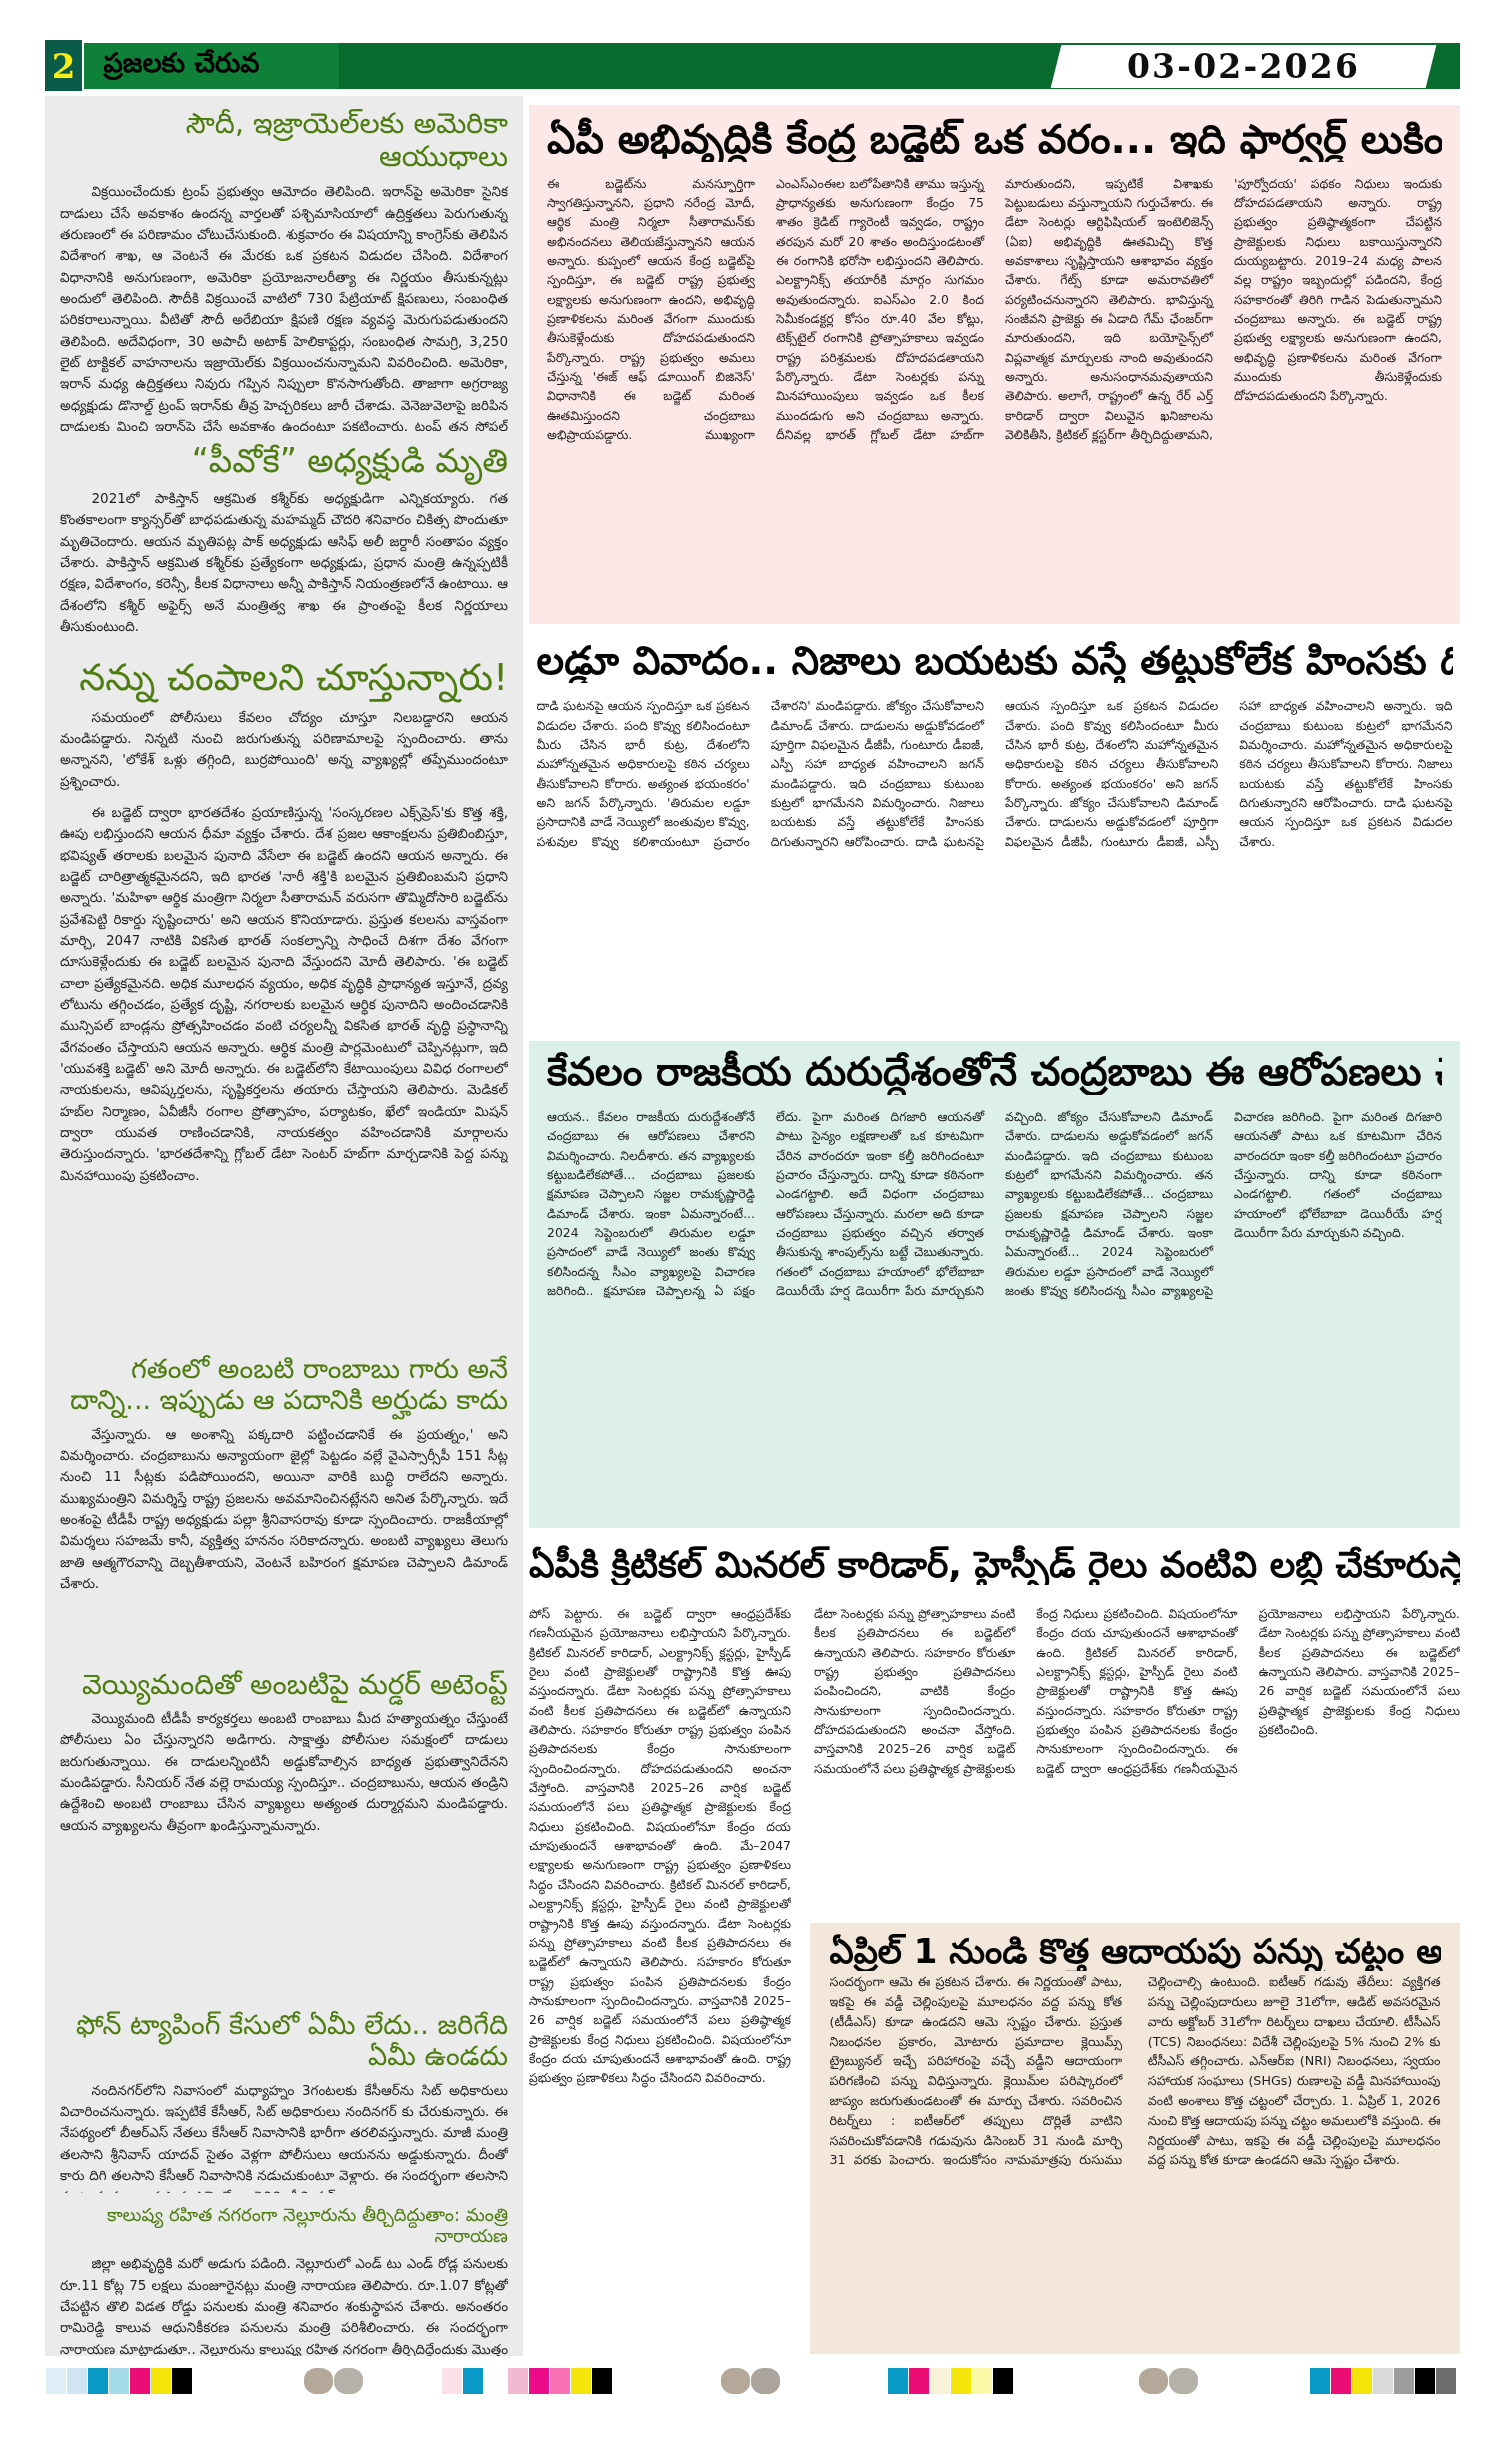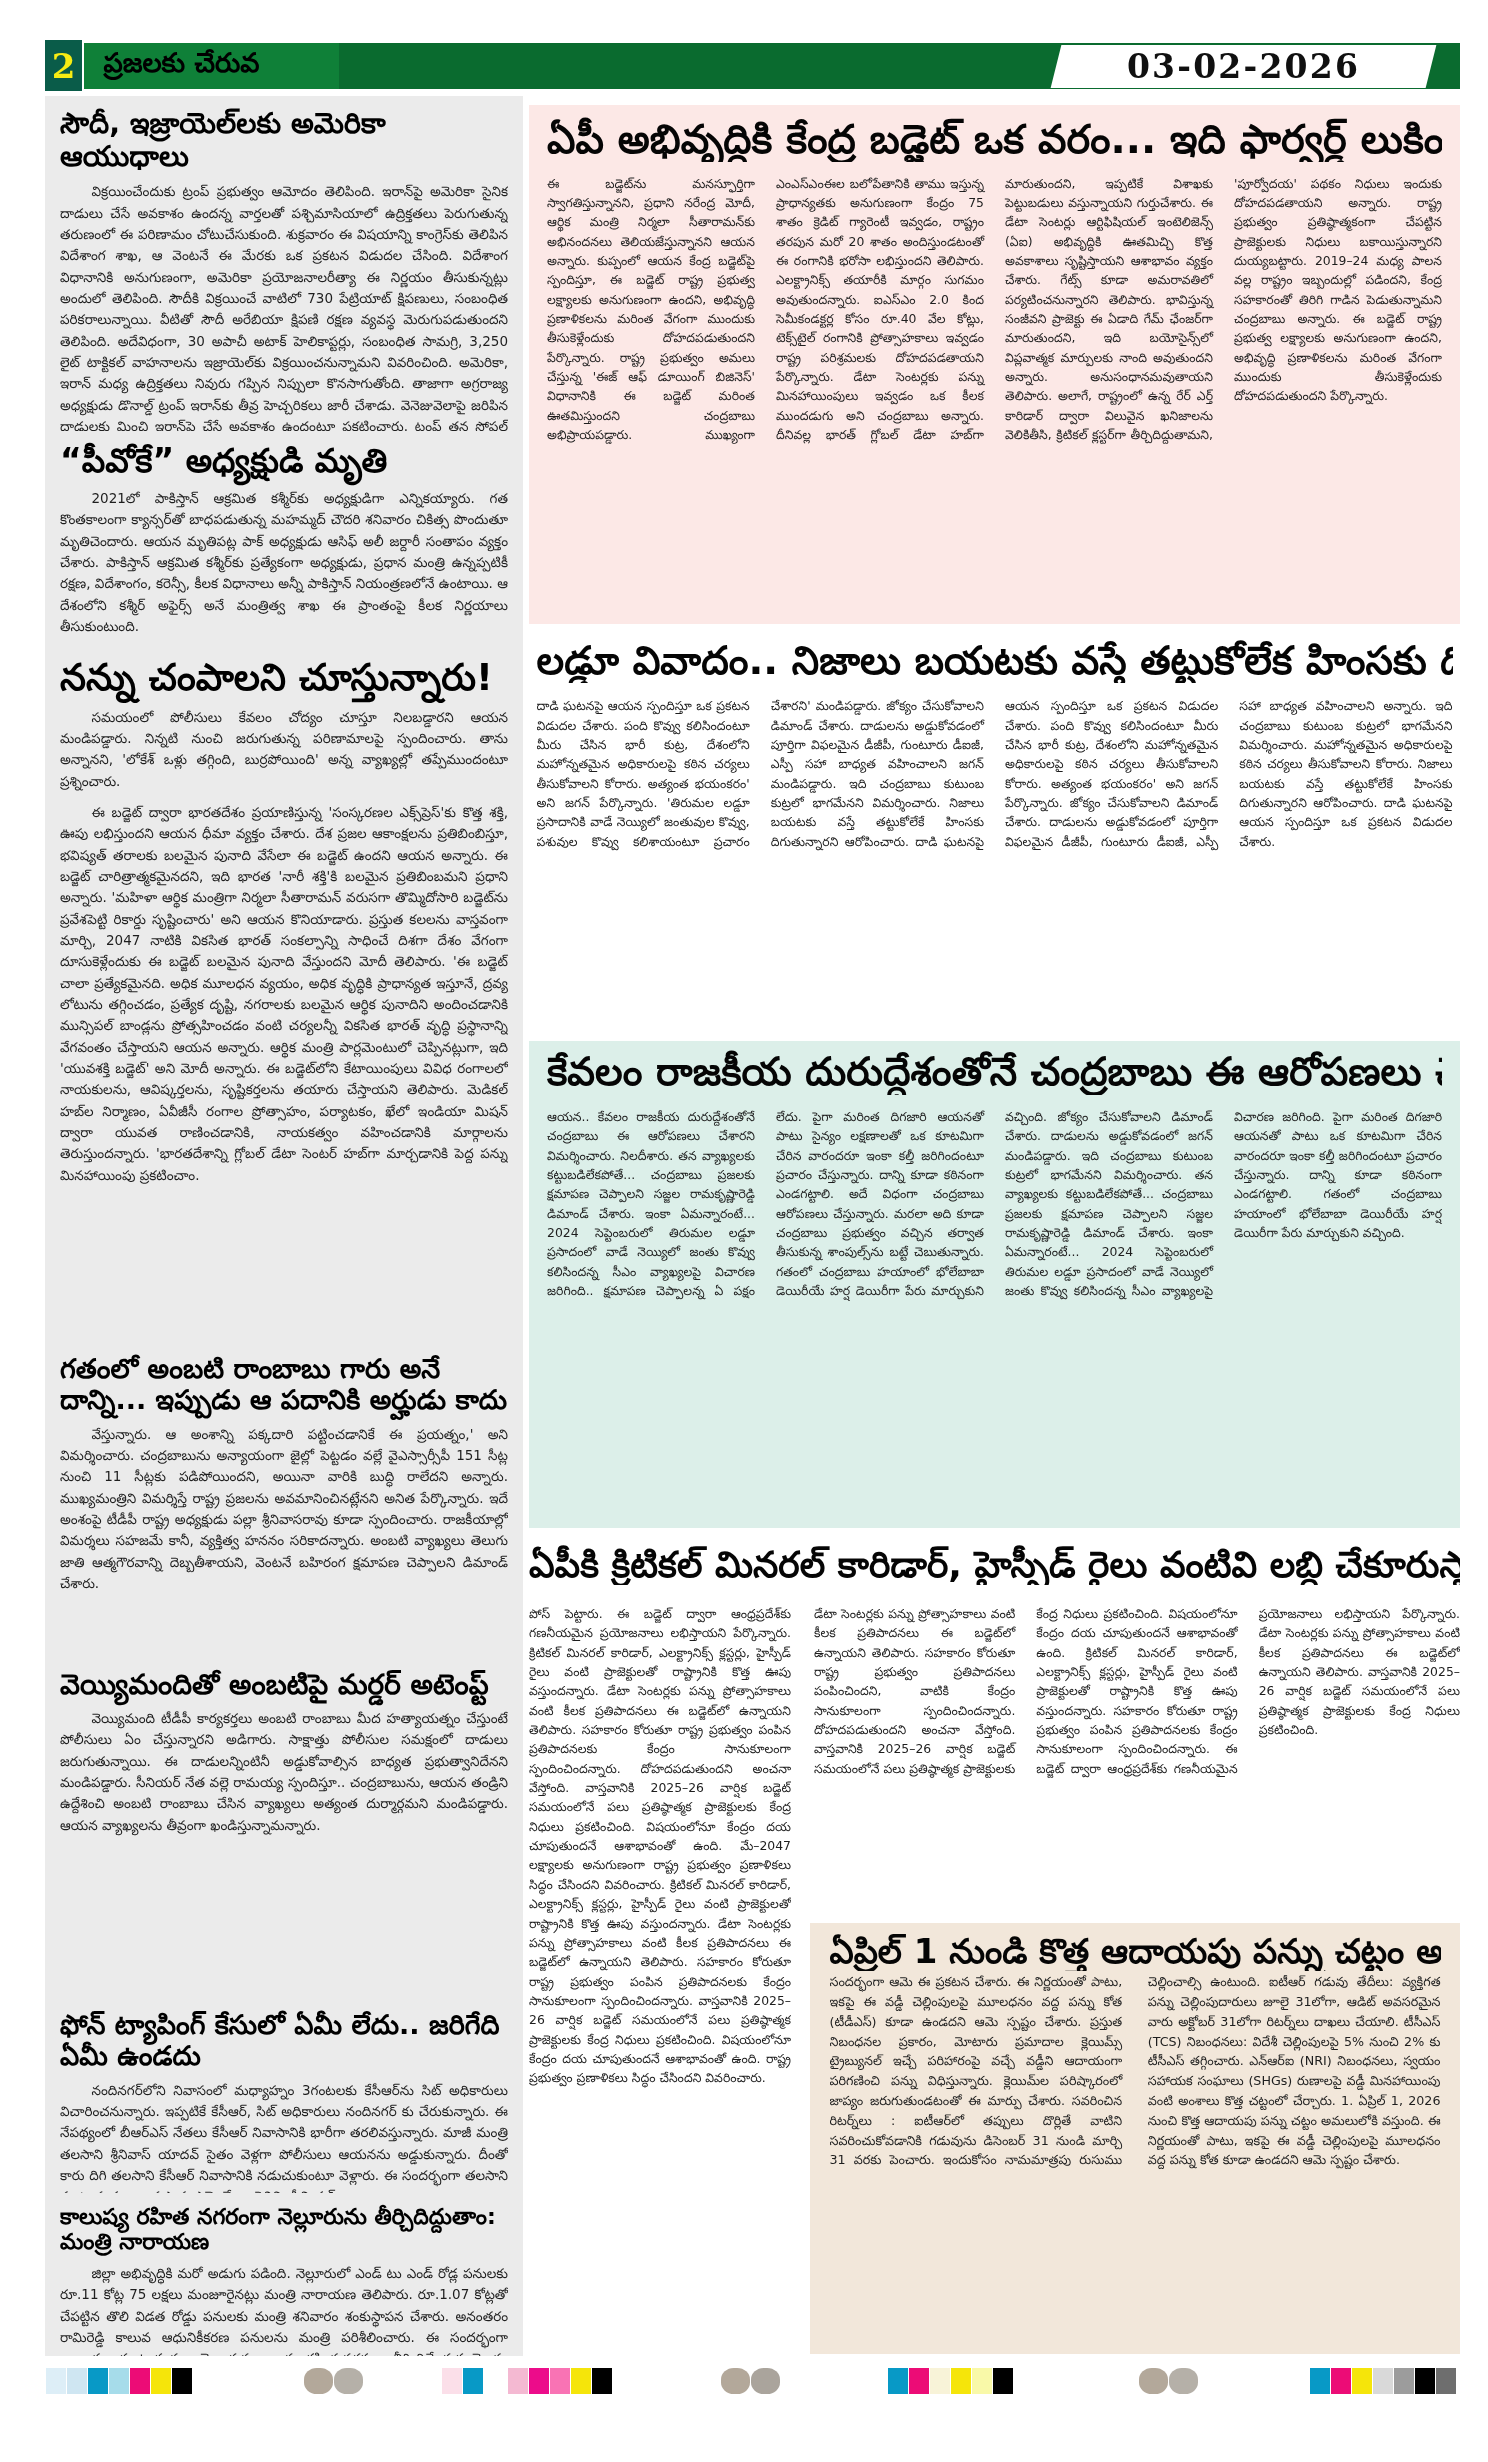--- a/index.html
+++ b/index.html
@@ -18,23 +18,23 @@
               transform:skewX(-14deg);}
   .date-text{position:absolute;left:1056px;top:45px;width:375px;height:43px;
              display:flex;align-items:center;justify-content:center;
              font-family:"DejaVu Serif",serif;font-weight:800;font-size:33px;color:#101010;
              letter-spacing:2.2px;}
 
   
   .left-col{position:absolute;left:45px;top:96px;width:478px;height:2260px;background:#ebebeb;
             display:flex;flex-direction:column;overflow:hidden;box-sizing:border-box;padding:0 15px;}
   .story{overflow:hidden;flex:none;}
-  .story-hl{font-weight:700;color:#000000;text-align:left;line-height:1.18;margin:10.5px 0 7.5px 0;}
+  .story-hl{font-weight:400;color:#4d7c0f;text-align:right;line-height:1.18;margin:10.5px 0 7.5px 0;}
   .hl-38{font-size:28.5px;} .hl-44{font-size:33px;} .hl-50{font-size:37px;}
-  .hl-36{font-size:27px;} .hl-46{font-size:28px;} .hl-29{font-size:22px;}
+  .hl-36{font-size:27px;} .hl-46{font-size:28px;} .hl-29{font-size:18px;}
   .story-body{font-size:13.5px;line-height:1.58;color:#1e1e1e;text-align:justify;text-indent:31.5px;}
 
   
   .main-art{position:absolute;box-sizing:border-box;overflow:hidden;}
   .main-hl{font-weight:800;color:#050505;text-align:center;line-height:1.15;white-space:nowrap;overflow:hidden;}
   .art-pink{left:529px;top:105px;width:931px;height:519px;background:#fce8e6;padding:10.5px 18px;}
   .art-laddu{left:529px;top:634px;width:931px;height:401px;background:#ffffff;padding:4.5px 7.5px;}
   .art-teal{left:529px;top:1041px;width:931px;height:487px;background:#dcefe9;padding:9px 18px;}
   .art-min{left:529px;top:1533px;width:931px;height:821px;background:#ffffff;}
   .art-tax{left:810px;top:1923px;width:650px;height:431px;background:#f2e7da;padding:9px 19.5px;}

